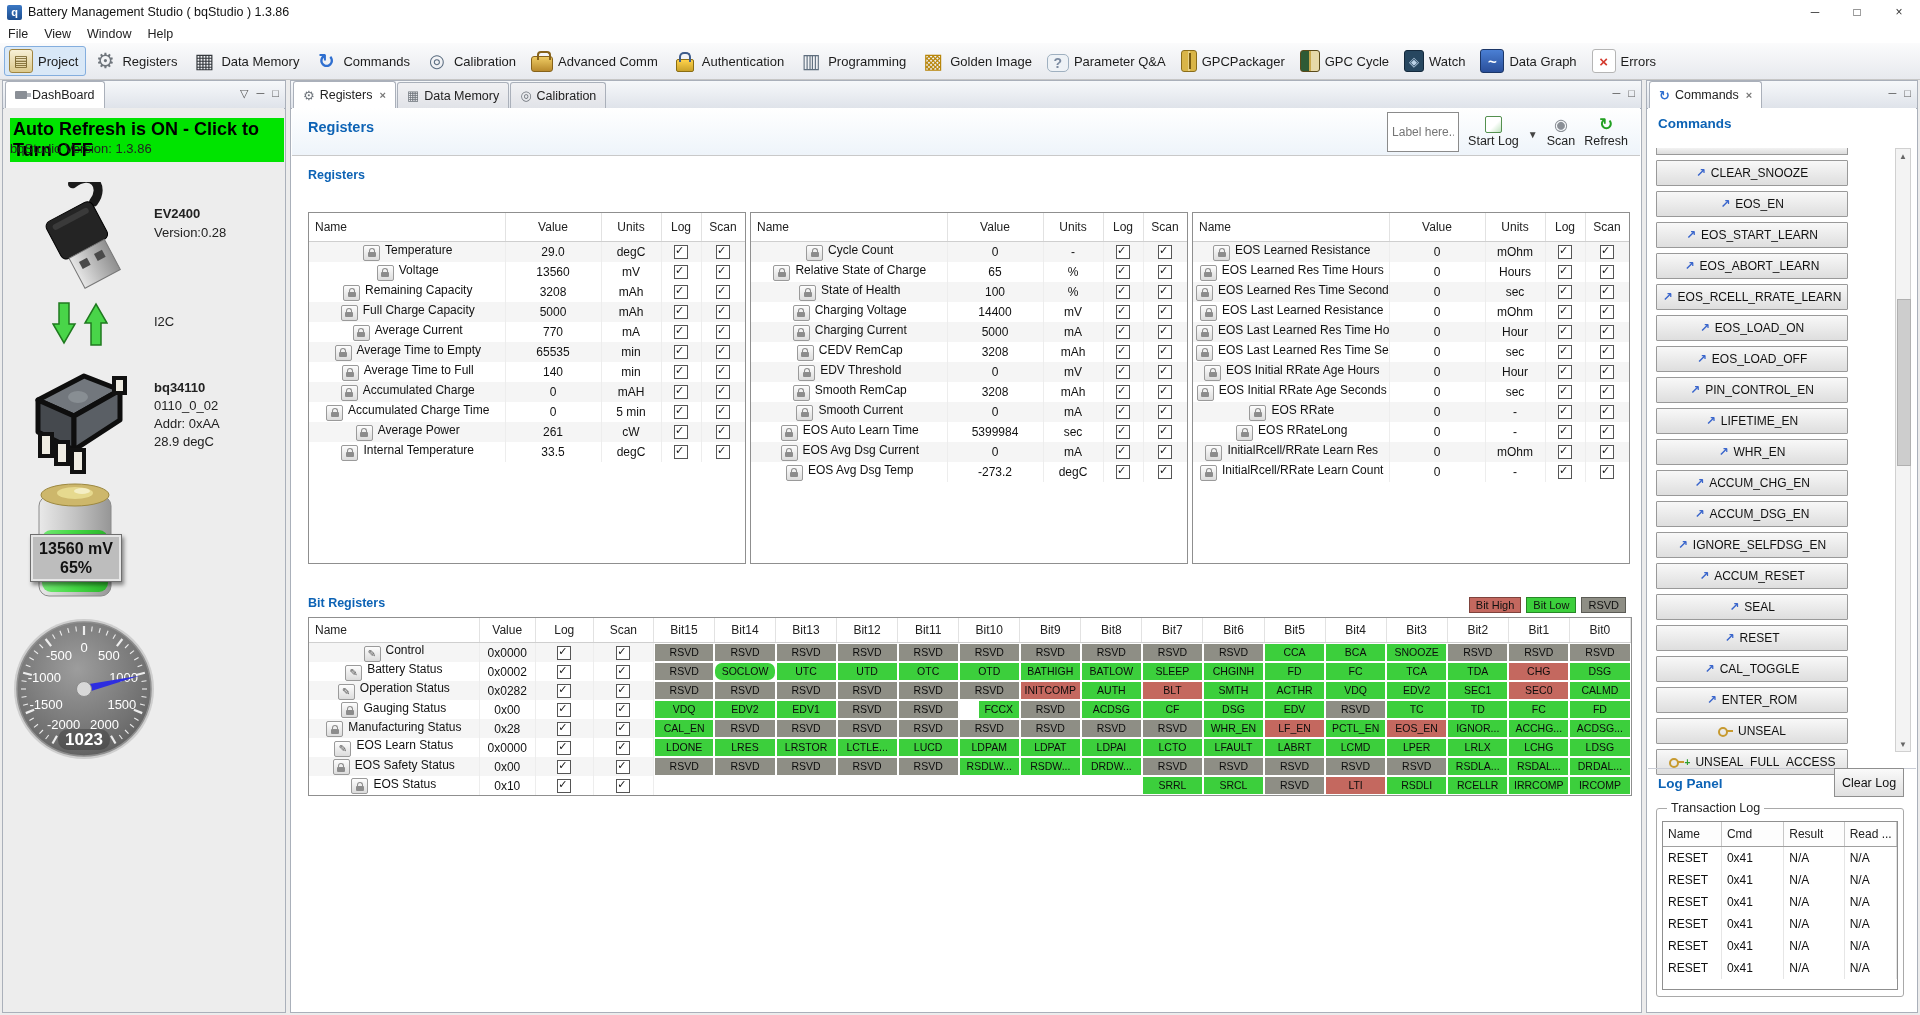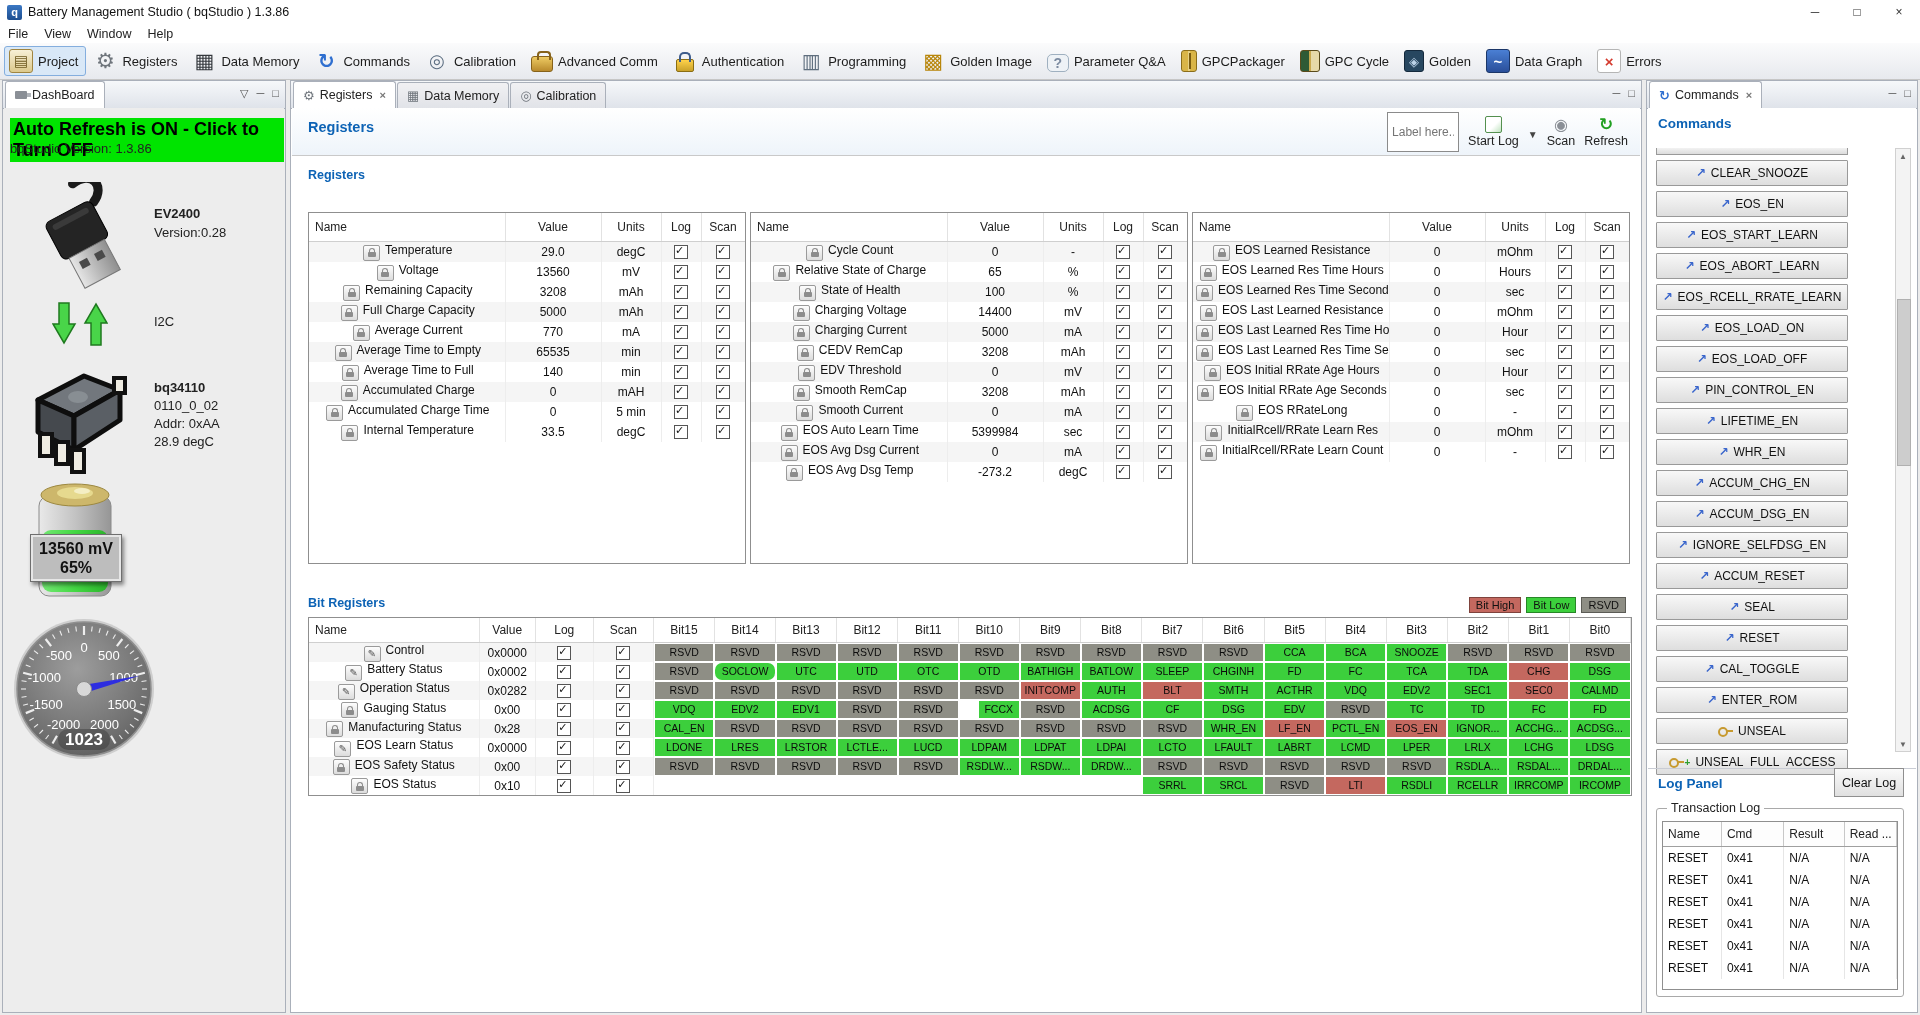--- a/index.html
+++ b/index.html
@@ -230,21 +230,21 @@
     <div class="tb-btn">
       <span class="tbicon i-gpcpack"></span>
       <span class="tb-label">GPCPackager</span>
     </div>
     <div class="tb-btn">
       <span class="tbicon i-gpccycle"></span>
       <span class="tb-label">GPC Cycle</span>
     </div>
     <div class="tb-btn">
       <span class="tbicon i-watch">◈</span>
-      <span class="tb-label">Golden</span>
+      <span class="tb-label">Watch</span>
     </div>
     <div class="tb-btn">
       <span class="tbicon i-datagraph">~</span>
       <span class="tb-label">Data Graph</span>
     </div>
     <div class="tb-btn">
       <span class="tbicon i-errors">×</span>
       <span class="tb-label">Errors</span>
     </div>
   </div>
@@ -545,20 +545,29 @@
               </tr>
               <tr>
                 <td class="cname"><span class="row-ico">
                     <span class="mini-lock"></span>
                   </span><span>Accumulated Charge Time</span></td>
                 <td>0</td>
                 <td>5 min</td>
                 <td><span class="cb"></span></td>
                 <td><span class="cb"></span></td>
               </tr>
+              <tr class="alt">
+                <td class="cname"><span class="row-ico">
+                    <span class="mini-lock"></span>
+                  </span><span>Average Power</span></td>
+                <td>261</td>
+                <td>cW</td>
+                <td><span class="cb"></span></td>
+                <td><span class="cb"></span></td>
+              </tr>
               <tr>
                 <td class="cname"><span class="row-ico">
                     <span class="mini-lock"></span>
                   </span><span>Internal Temperature</span></td>
                 <td>33.5</td>
                 <td>degC</td>
                 <td><span class="cb"></span></td>
                 <td><span class="cb"></span></td>
               </tr>
             </tbody>
@@ -775,20 +784,29 @@
                 <td>Hour</td>
                 <td><span class="cb"></span></td>
                 <td><span class="cb"></span></td>
               </tr>
               <tr>
                 <td class="cname"><span class="row-ico">
                     <span class="mini-lock"></span>
                   </span><span>EOS Initial RRate Age Seconds</span></td>
                 <td>0</td>
                 <td>sec</td>
+                <td><span class="cb"></span></td>
+                <td><span class="cb"></span></td>
+              </tr>
+              <tr class="alt">
+                <td class="cname"><span class="row-ico">
+                    <span class="mini-lock"></span>
+                  </span><span>EOS RRate</span></td>
+                <td>0</td>
+                <td>-</td>
                 <td><span class="cb"></span></td>
                 <td><span class="cb"></span></td>
               </tr>
               <tr>
                 <td class="cname"><span class="row-ico">
                     <span class="mini-lock"></span>
                   </span><span>EOS RRateLong</span></td>
                 <td>0</td>
                 <td>-</td>
                 <td><span class="cb"></span></td>

